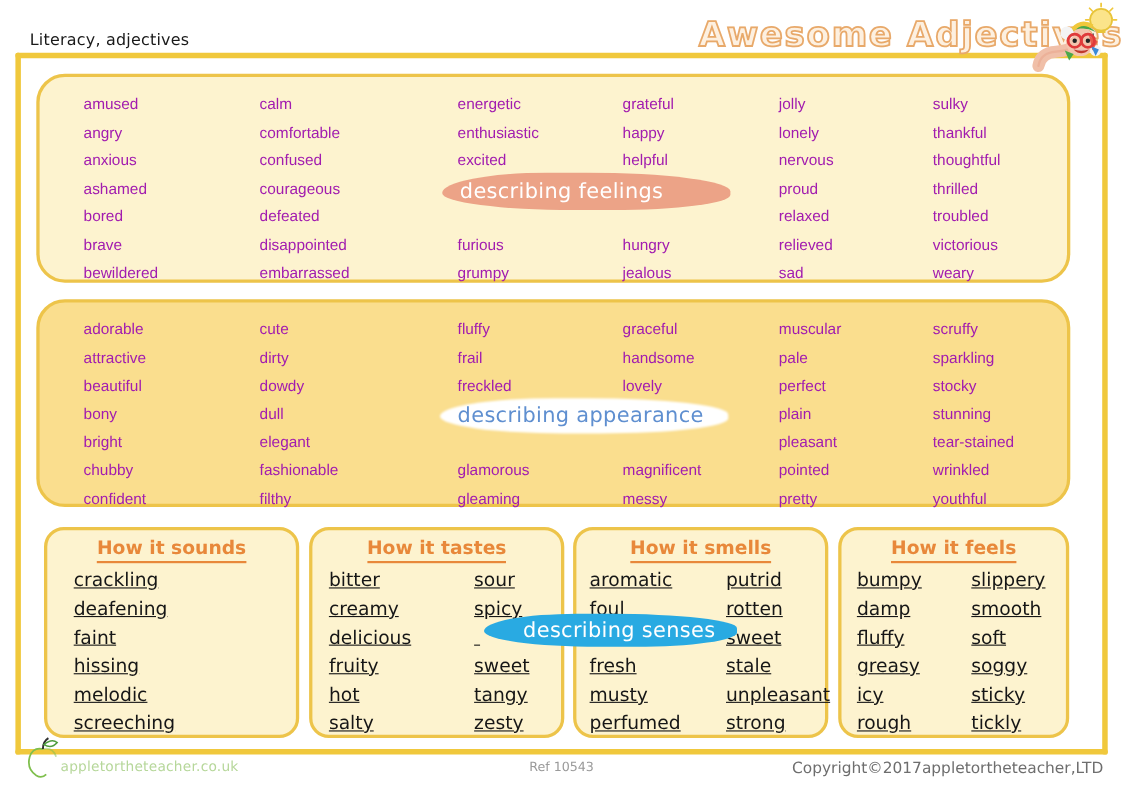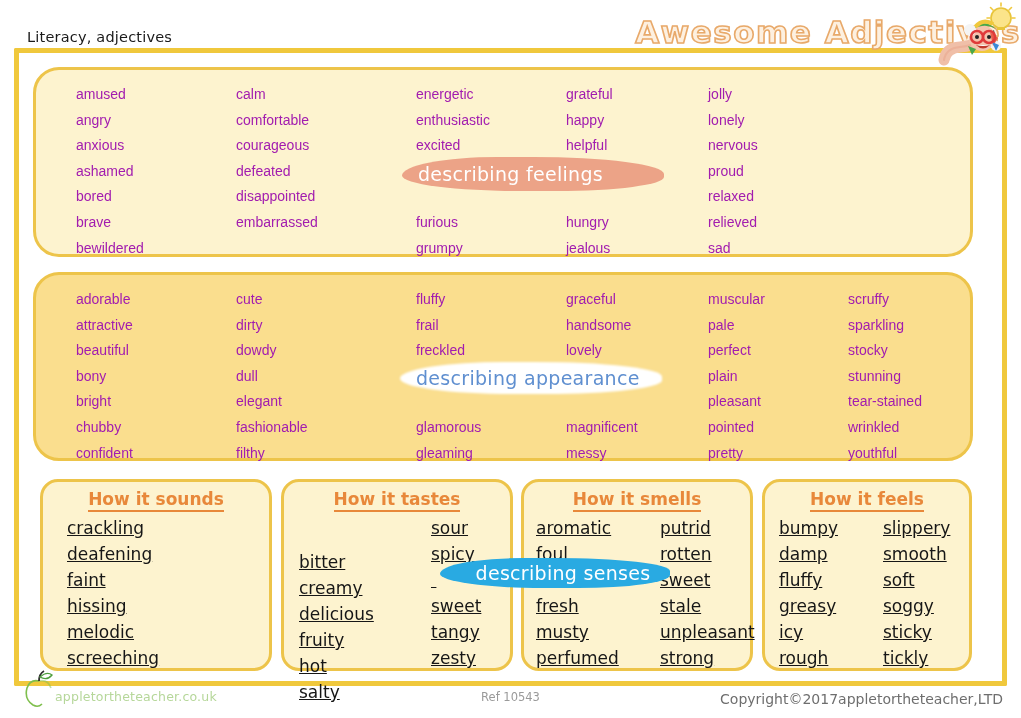--- a/index.html
+++ b/index.html
@@ -206,21 +206,21 @@
     top: 33px;
     font-size: 17px;
     line-height: 26px;
     color: #161616;
     white-space: nowrap;
     font-family: "DejaVu Sans", sans-serif;
   }
   .sb-col div { height: 26px; text-decoration: underline; }
 
   .sb1 .sb-col.a { left: 24px; }
-  .sb2 .sb-col.a { left: 15px; margin-top: 34px; }
+  .sb2 .sb-col.a { left: 15px; }
   .sb2 .sb-col.b { left: 147px; }
   .sb3 .sb-col.a { left: 12px; }
   .sb3 .sb-col.b { left: 136px; }
   .sb4 .sb-col.a { left: 14px; }
   .sb4 .sb-col.b { left: 118px; }
   .apple-logo { position: absolute; left: 22px; top: 668px; width: 34px; height: 40px; }
   .brand {
     position: absolute;
     left: 55px; top: 689px;
     font-size: 12.5px;
@@ -297,20 +297,21 @@
         <div>angry</div>
         <div>anxious</div>
         <div>ashamed</div>
         <div>bored</div>
         <div>brave</div>
         <div>bewildered</div>
       </div>
       <div class="wcol c2">
         <div>calm</div>
         <div>comfortable</div>
+        <div>confused</div>
         <div>courageous</div>
         <div>defeated</div>
         <div>disappointed</div>
         <div>embarrassed</div>
       </div>
       <div class="wcol c3">
         <div>energetic</div>
         <div>enthusiastic</div>
         <div>excited</div>
         <div>&nbsp;</div>
@@ -328,20 +329,29 @@
         <div>jealous</div>
       </div>
       <div class="wcol c5">
         <div>jolly</div>
         <div>lonely</div>
         <div>nervous</div>
         <div>proud</div>
         <div>relaxed</div>
         <div>relieved</div>
         <div>sad</div>
+      </div>
+      <div class="wcol c6">
+        <div>sulky</div>
+        <div>thankful</div>
+        <div>thoughtful</div>
+        <div>thrilled</div>
+        <div>troubled</div>
+        <div>victorious</div>
+        <div>weary</div>
       </div>
     </div>
   </div>
 
   <div class="banner banner--feelings">
     <div class="stroke"></div>
     <div class="btext">describing feelings</div>
   </div>
 
   <div class="panel panel--appearance">

